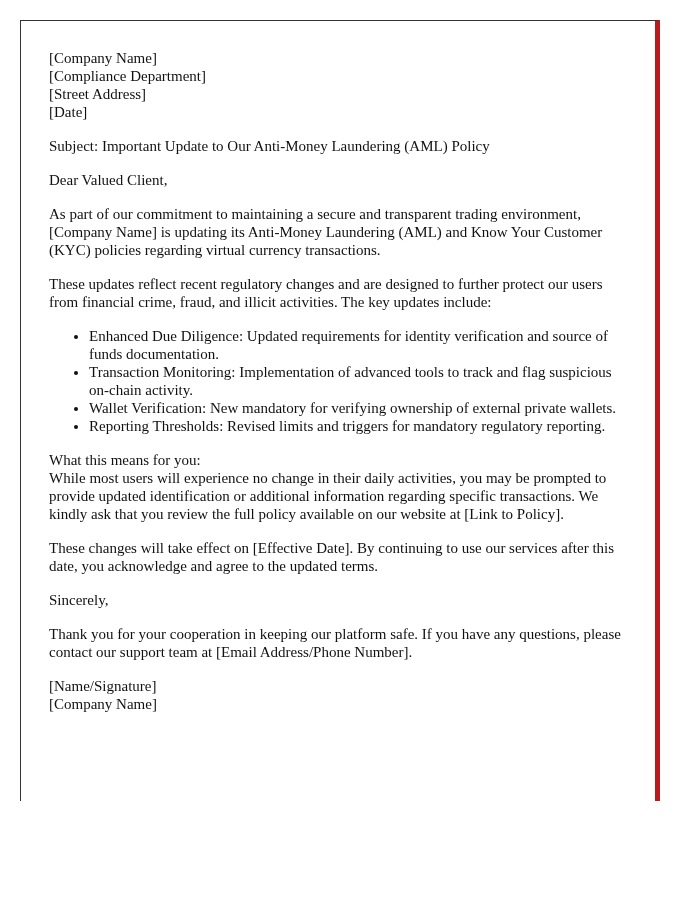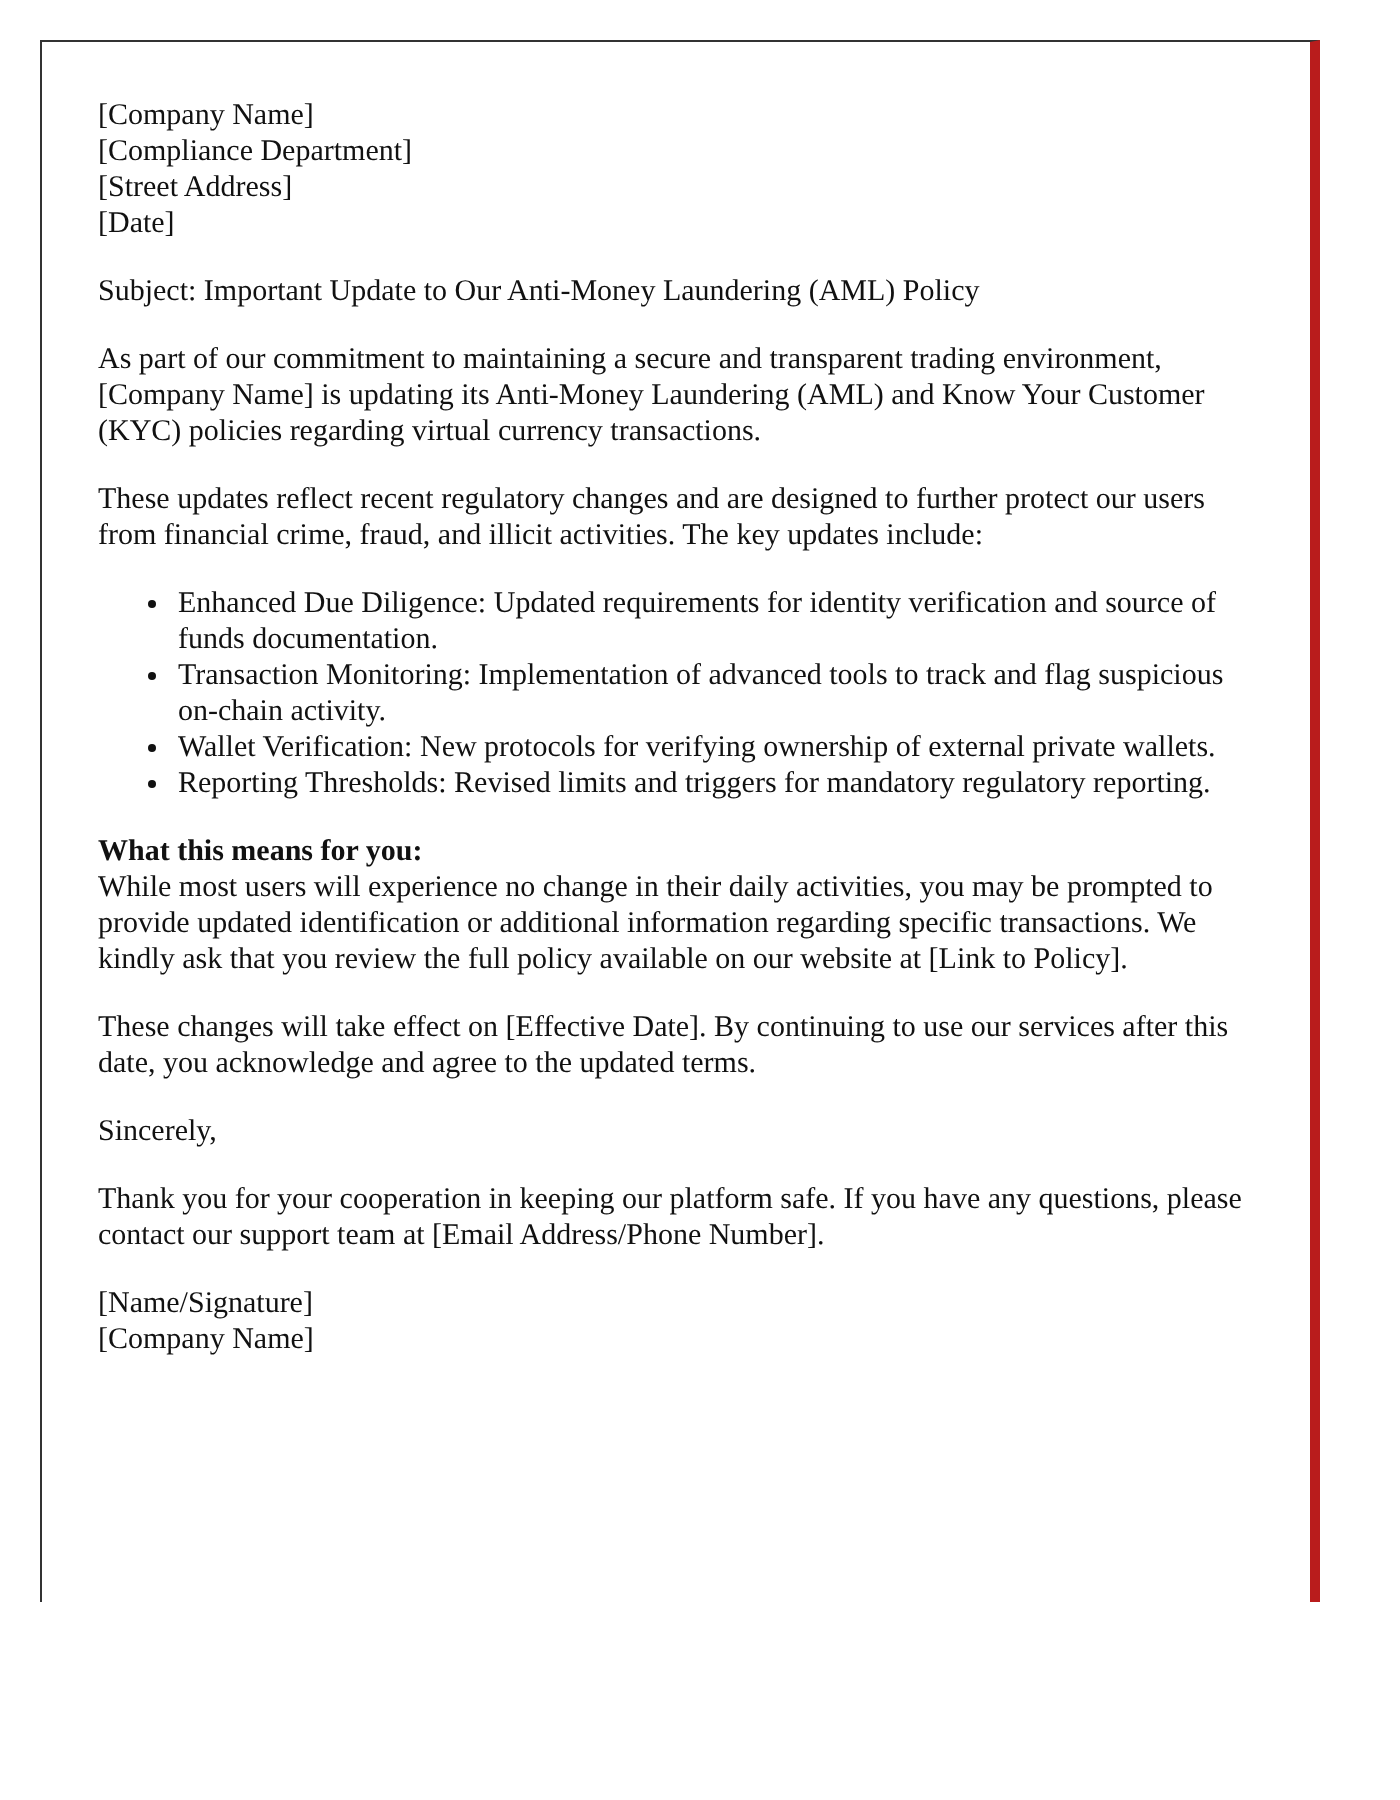--- a/index.html
+++ b/index.html
@@ -11,46 +11,47 @@
       box-sizing: border-box;
     }
     .content { position: absolute; left: 28px; top: 28px; width: 585px;
                font-size: 15px; line-height: 18px; }
     .block { margin: 0 0 16px 0; }
     .line { display: block; }
     p { margin: 0 0 16px 0; }
     ul { margin: 0 0 16px 0; padding-left: 40px; }
     ul li { margin: 0; }
     b { font-weight: normal; }
-    .heading { font-weight: bold; display: block; }
+    .heading { font-weight: normal; display: block; }
   </style>
 </head>
 <body>
 
 <div class="page">
   <div class="content">
 
     <div class="block">
       <span class="line">[Company Name]</span>
       <span class="line">[Compliance Department]</span>
       <span class="line">[Street Address]</span>
       <span class="line">[Date]</span>
     </div>
 
     <p>Subject: Important Update to Our Anti-Money Laundering (AML) Policy</p>
 
+    <p>Dear Valued Client,</p>
 
     <p>As part of our commitment to maintaining a secure and transparent trading environment, [Company Name] is updating its Anti-Money Laundering (AML) and Know Your Customer (KYC) policies regarding virtual currency transactions.</p>
 
     <p>These updates reflect recent regulatory changes and are designed to further protect our users from financial crime, fraud, and illicit activities. The key updates include:</p>
 
     <ul>
       <li><b>Enhanced Due Diligence:</b><span> Updated requirements for identity verification and source of funds documentation.</span></li>
       <li><b>Transaction Monitoring:</b><span> Implementation of advanced tools to track and flag suspicious on-chain activity.</span></li>
-      <li><b>Wallet Verification:</b><span> New protocols for verifying ownership of external private wallets.</span></li>
+      <li><b>Wallet Verification:</b><span> New mandatory for verifying ownership of external private wallets.</span></li>
       <li><b>Reporting Thresholds:</b><span> Revised limits and triggers for mandatory regulatory reporting.</span></li>
     </ul>
 
     <p>
       <span class="heading">What this means for you:</span>
       <span>While most users will experience no change in their daily activities, you may be prompted to provide updated identification or additional information regarding specific transactions. We kindly ask that you review the full policy available on our website at [Link to Policy].</span>
     </p>
 
     <p>These changes will take effect on [Effective Date]. By continuing to use our services after this date, you acknowledge and agree to the updated terms.</p>
 

